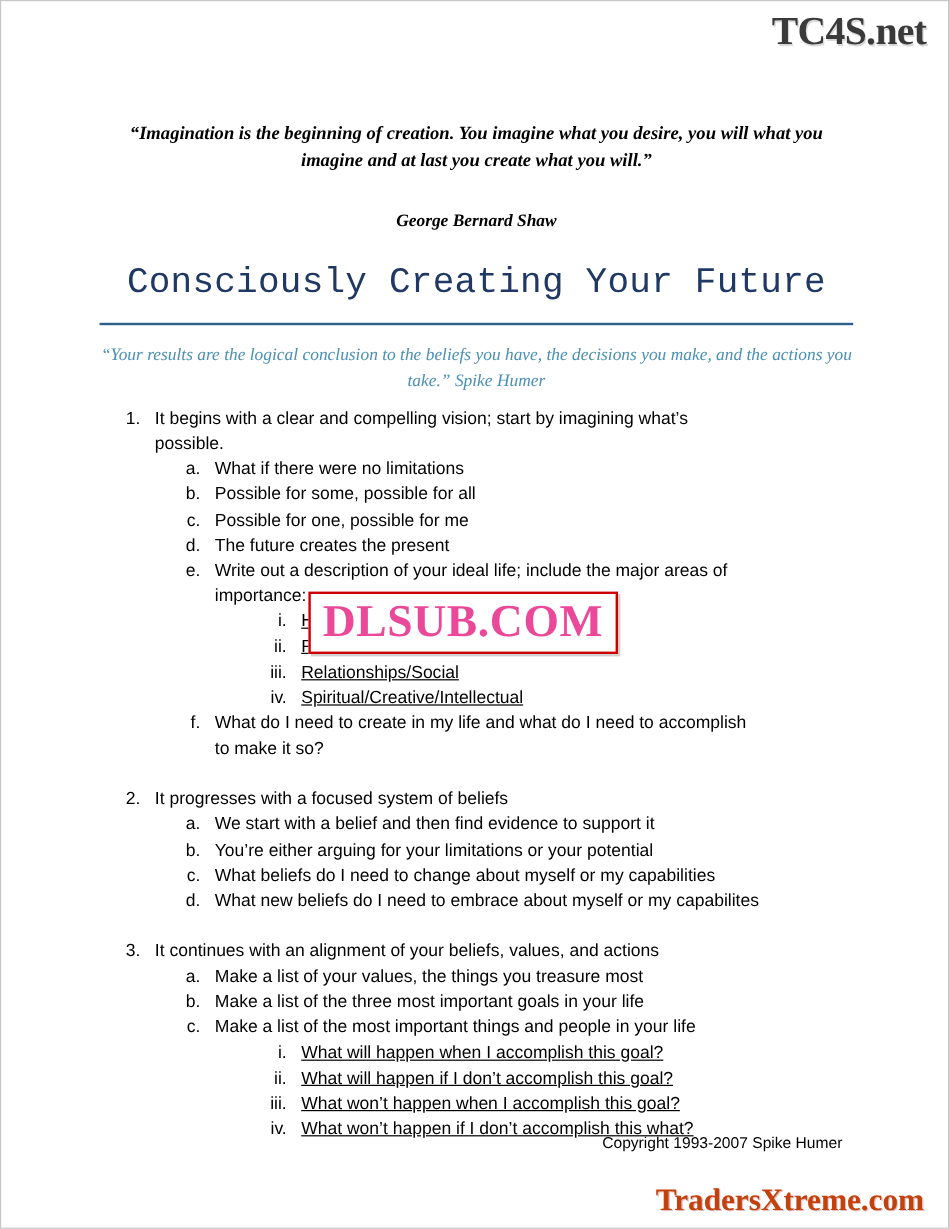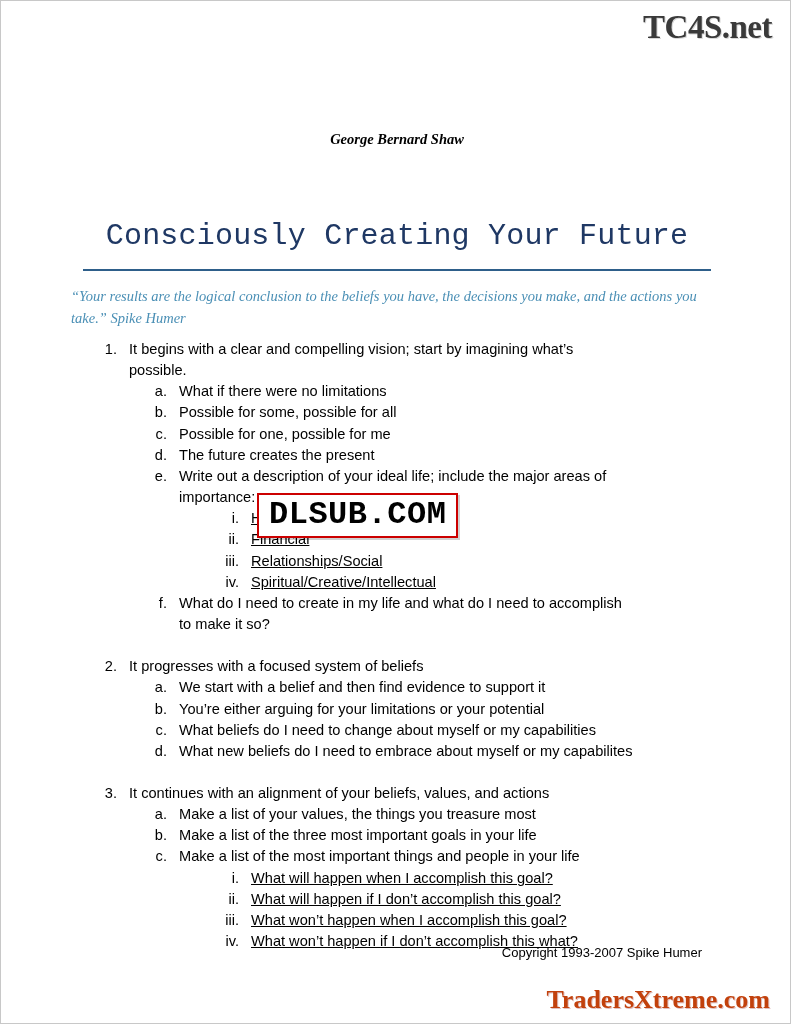--- a/index.html
+++ b/index.html
@@ -83,20 +83,21 @@
     height: 2px;
     background: #2e5f8a;
   }
 
   
   .subquote {
     position: absolute;
     top: 284px;
     left: 70px;
     width: 652px;
+    text-align: center;
     font-family: "Liberation Serif", serif;
     font-style: italic;
     font-size: 14.5px;
     color: #4a8fb5;
     line-height: 1.55;
   }
 
   
   .outline {
     position: absolute;
@@ -142,24 +143,24 @@
   }
   li span {
     display: inline;
   }
 
   
   .dlsub {
     position: absolute;
     top: 492px;
     left: 256px;
-    font-family: Liberation Mono, monospace;
-    font-weight: bold;
-    font-size: 32px;
-    color: #000000;
+    font-family: Liberation Serif, serif;
+    font-weight: bold;
+    font-size: 38px;
+    color: #ec4899;
     background: #ffffff;
     border: 2px solid #cc0000;
     padding: 1px 10px 3px 10px;
     letter-spacing: 0.5px;
     box-shadow: 2px 2px 0 rgba(0,0,0,0.18);
   }
 
   
   .copyright {
     position: absolute;
@@ -182,20 +183,21 @@
   }
 </style>
 </head>
 <body>
 
 <div class="page">
 
   <div class="tc4s">TC4S.net</div>
 
   <div class="quote-block">
+    <p class="quote-text">“Imagination is the beginning of creation. You imagine what you desire, you will what you imagine and at last you create what you will.”</p>
     <p class="quote-author">George Bernard Shaw</p>
   </div>
 
   <div class="doc-title">Consciously Creating Your Future</div>
   <div class="title-rule"></div>
 
   <div class="subquote">“Your results are the logical conclusion to the beliefs you have, the decisions you make, and the actions you take.” Spike Humer</div>
 
   <div class="outline">
     <ol class="level1">

